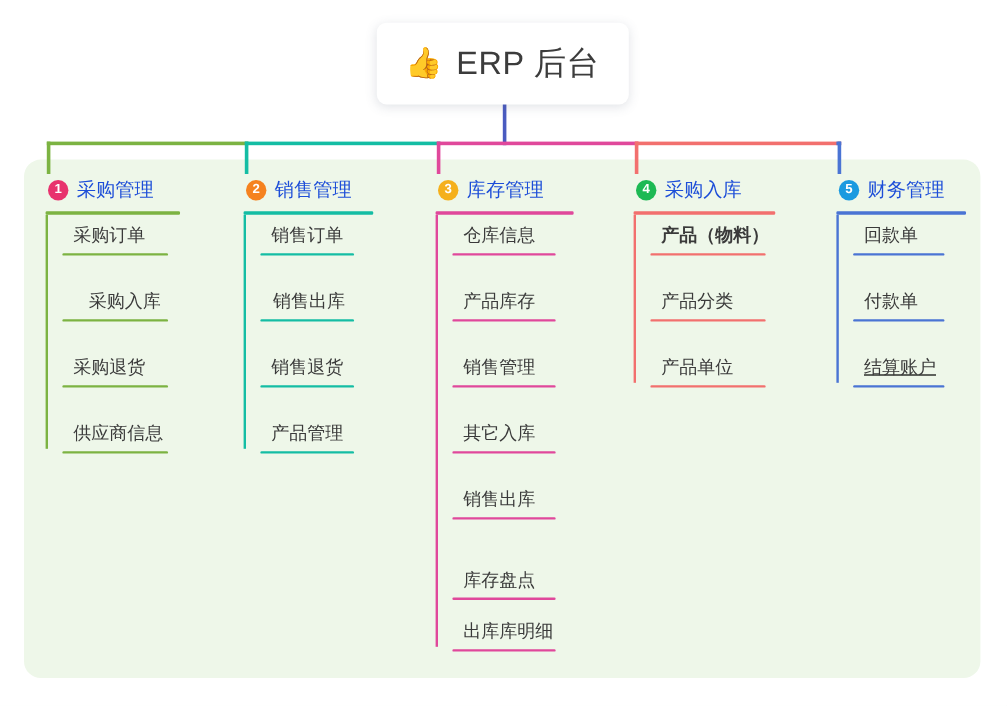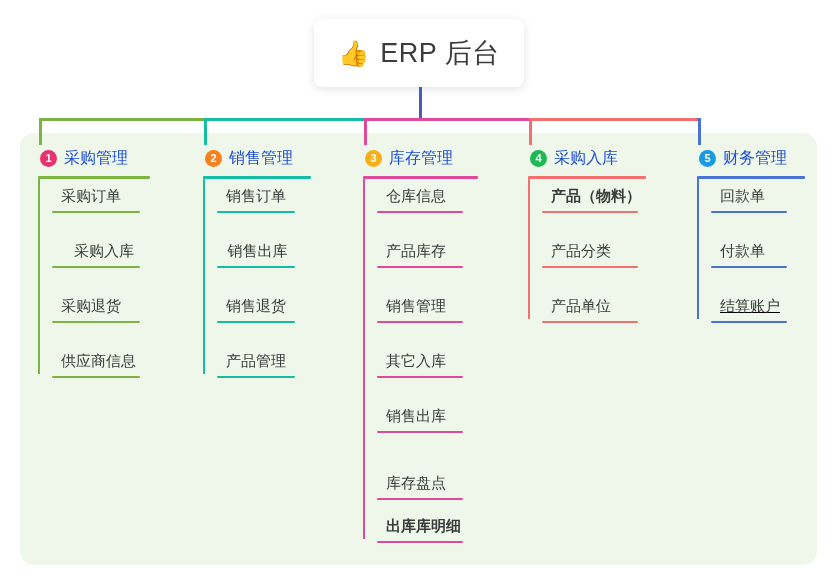--- a/index.html
+++ b/index.html
@@ -221,21 +221,21 @@
           <div class="leaf-rule" style="width: 86px; background: rgb(224, 72, 155);"></div>
         </div>
         <div class="leaf" style="top: 262px;">
           <span class="leaf-label">销售出库</span>
           <div class="leaf-rule" style="width: 86px; background: rgb(224, 72, 155);"></div>
         </div>
         <div class="leaf" style="top: 329px;">
           <span class="leaf-label">库存盘点</span>
           <div class="leaf-rule" style="width: 86px; background: rgb(224, 72, 155);"></div>
         </div>
-        <div class="leaf" style="top: 372px; font-weight: bold;">
+        <div class="leaf" style="top: 372px;">
           <span class="leaf-label">出库库明细</span>
           <div class="leaf-rule" style="width: 86px; background: rgb(224, 72, 155);"></div>
         </div>
       </div>
       <div class="col" style="left: 528px;">
         <div class="col-head">
           <span class="badge" style="background: rgb(29, 185, 84);">4</span>
           <span class="col-title">采购入库</span>
         </div>
         <div class="col-rule" style="width: 118px; background: rgb(242, 112, 110);"></div>

